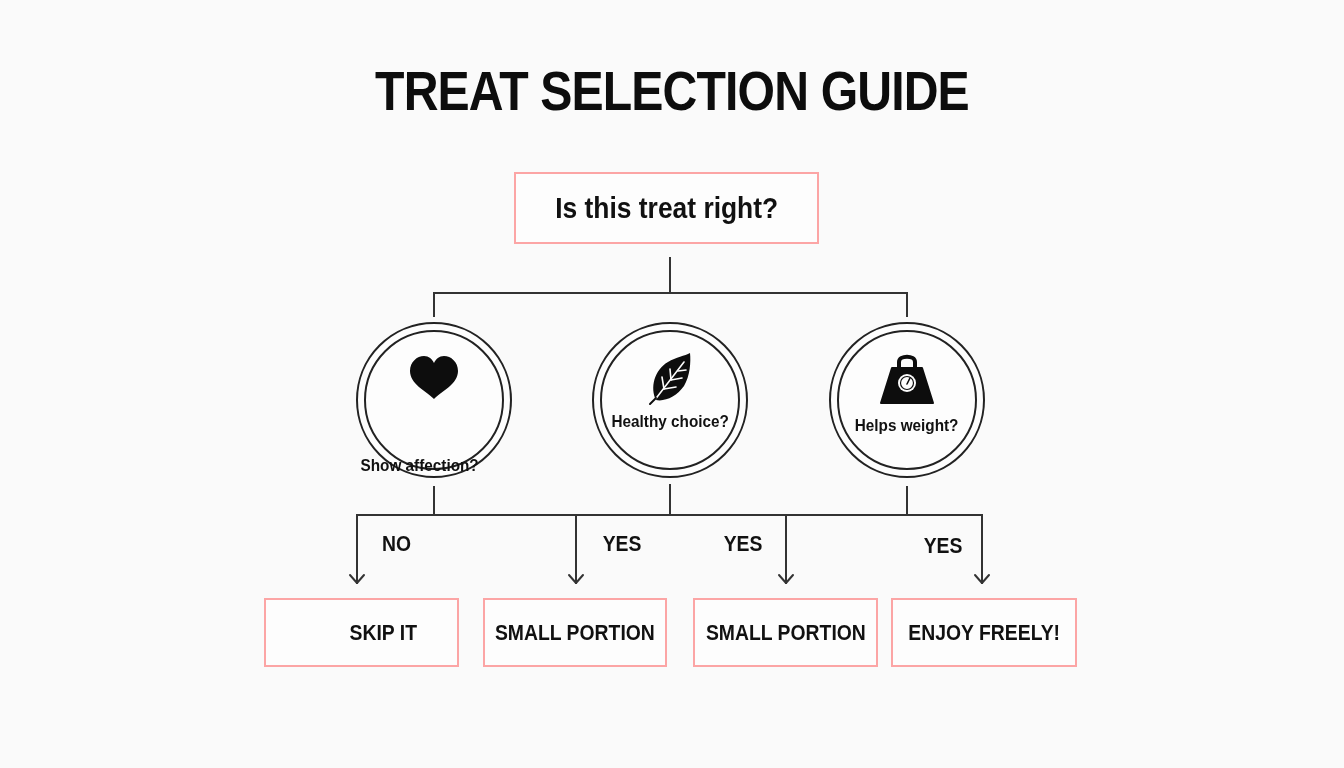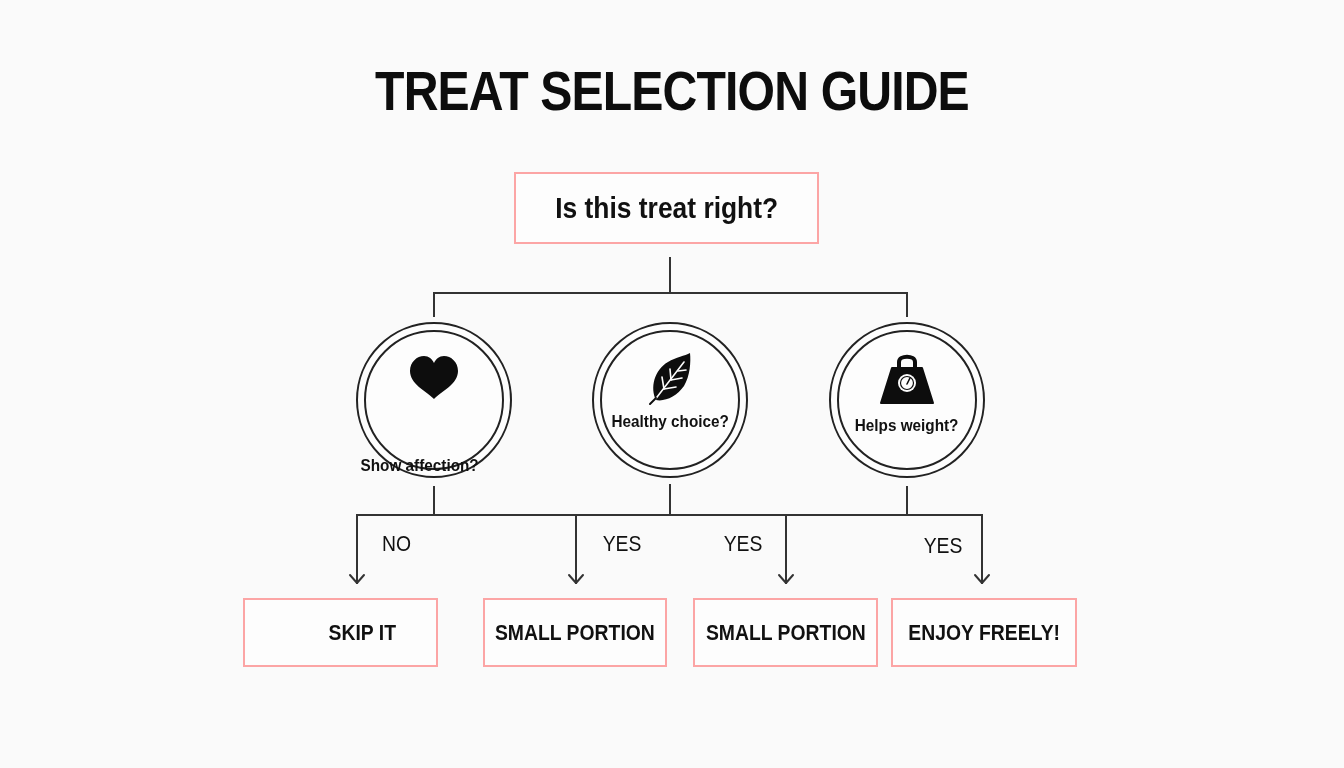--- a/index.html
+++ b/index.html
@@ -67,21 +67,21 @@
       font-size: 17px;
       color: #111;
     }
     .circle-label span {
       display: inline-block;
       transform: scaleX(0.9);
       white-space: nowrap;
     }
     .branch-label {
       position: absolute;
-      font-weight: 400;
+      font-weight: 700;
       font-size: 22px;
       color: #111;
     }
     .branch-label span {
       display: inline-block;
       transform: scaleX(0.88);
     }
     svg.connectors {
       position: absolute;
       left: 0;
@@ -189,21 +189,21 @@
   <div class="branch-label" style="left:600px; top:531px;">
     <span>YES</span>
   </div>
   <div class="branch-label" style="left:721px; top:531px;">
     <span>YES</span>
   </div>
   <div class="branch-label" style="left:921px; top:533px;">
     <span>YES</span>
   </div>
 
-  <div class="box leaf-box" style="left:243px; width:195px;padding-left:44px;">
+  <div class="box leaf-box" style="left:264px; width:195px;padding-left:44px;">
     <span>SKIP IT</span>
   </div>
   <div class="box leaf-box" style="left:483px; width:184px;">
     <span>SMALL PORTION</span>
   </div>
   <div class="box leaf-box" style="left:693px; width:185px;">
     <span>SMALL PORTION</span>
   </div>
   <div class="box leaf-box" style="left:891px; width:186px;">
     <span>ENJOY FREELY!</span>

